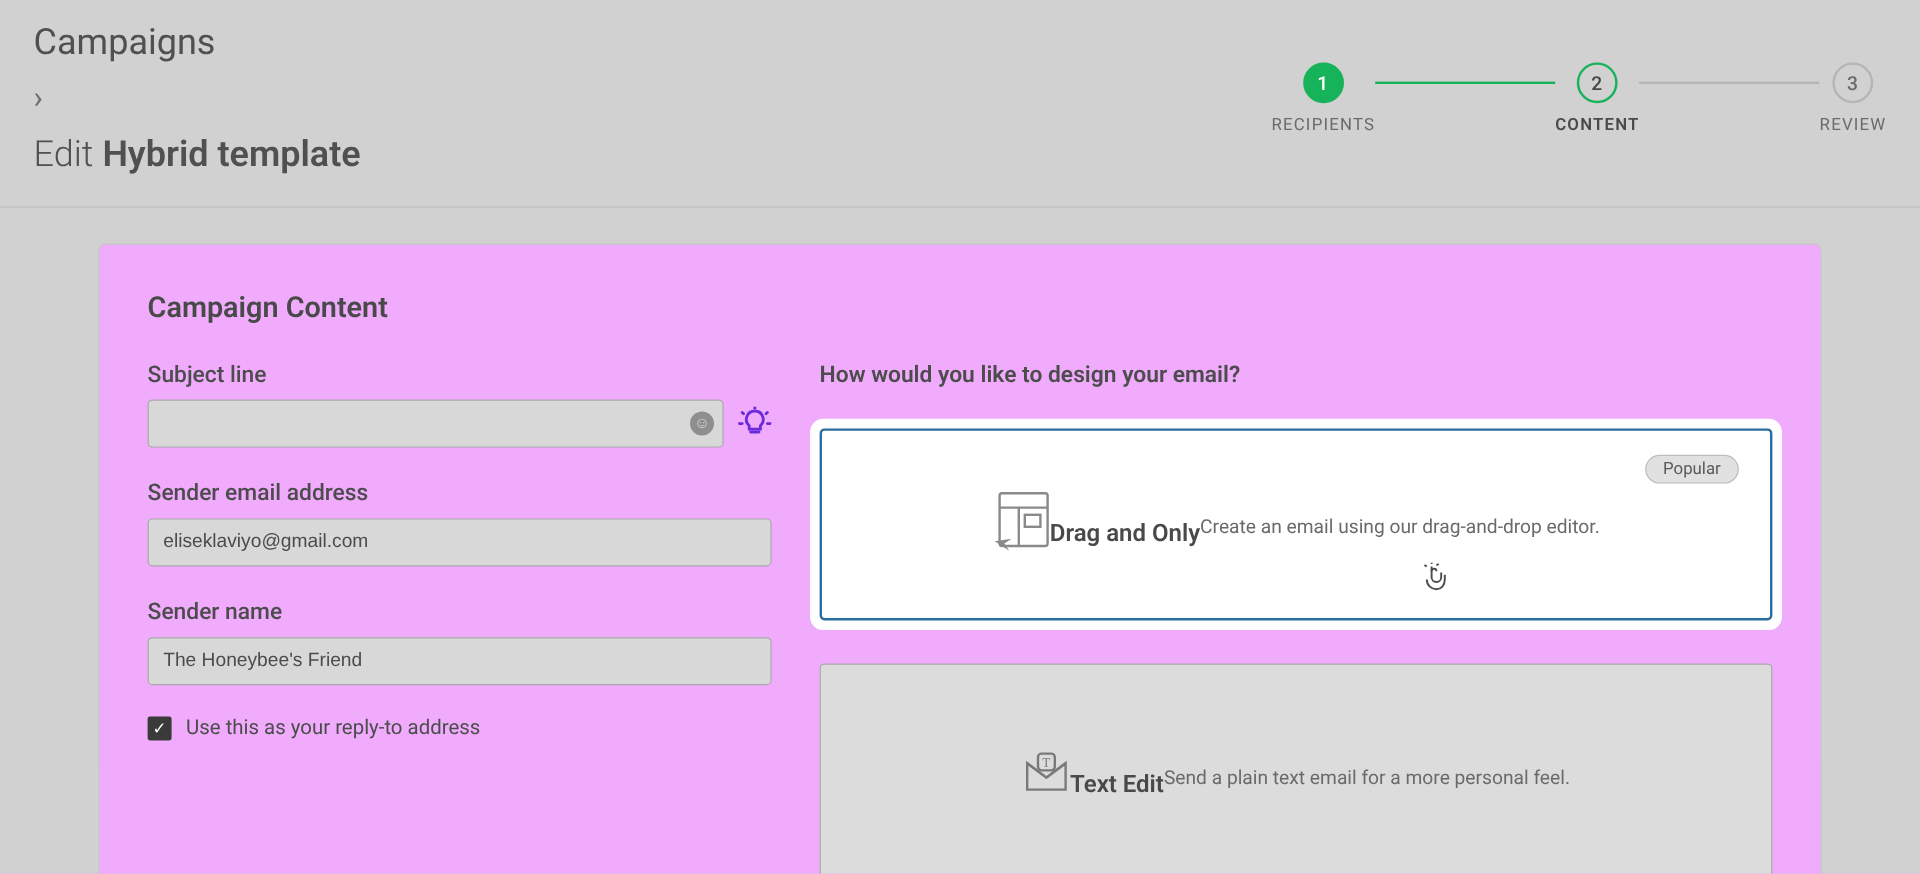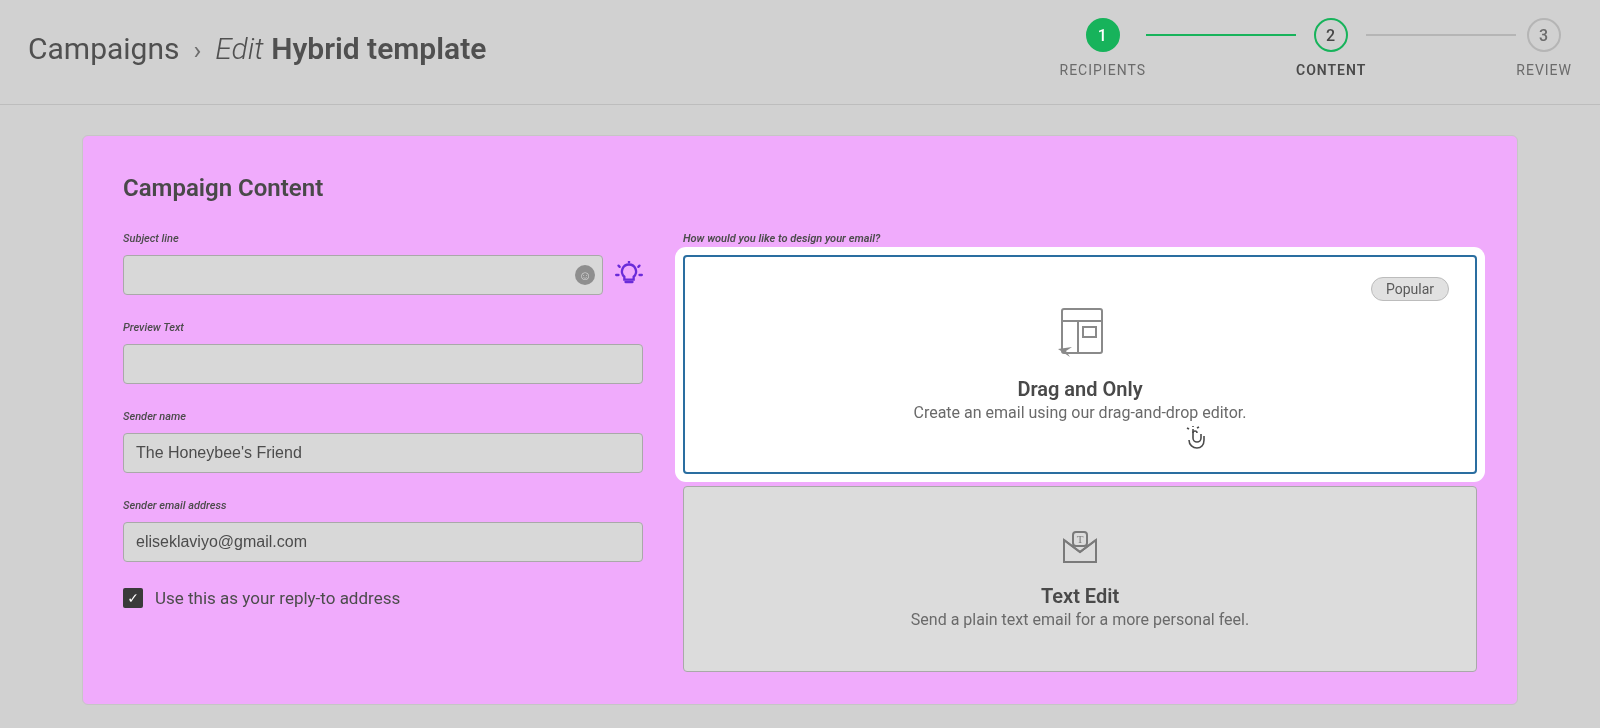--- a/index.html
+++ b/index.html
@@ -18,24 +18,25 @@
     padding: 18px 28px 26px 28px;
     border-bottom: 1px solid #bdbdbd;
   }
 
   .breadcrumb {
     display: flex;
     align-items: baseline;
     gap: 14px;
     font-size: 30px;
     color: #505050;
+    flex-direction: column;
   }
   .breadcrumb .crumb-link { font-weight: 400; }
   .breadcrumb .crumb-sep { font-size: 26px; color: #6d6d6d; }
-  .breadcrumb .crumb-edit { font-weight: 300; font-style: italic; }
+  .breadcrumb .crumb-edit { font-weight: 300; }
   .breadcrumb .crumb-title { font-weight: 600; }
 
   .stepper {
     display: flex;
     align-items: flex-start;
     gap: 0;
   }
   .step {
     display: flex;
     flex-direction: column;
@@ -93,26 +94,25 @@
   }
 
   .columns {
     display: flex;
     gap: 40px;
   }
   .col-left  { flex: 0 0 520px; }
   .col-right { flex: 1; }
 
   .field-label {
-    font-size: 11px;
+    font-size: 19px;
     font-weight: 500;
     color: #4c4c4c;
     margin-bottom: 10px;
     display: block;
-    font-style: italic;
   }
   .field-group { margin-bottom: 26px; }
 
   .text-input {
     width: 100%;
     height: 40px;
     border: 1px solid #a9a9a9;
     border-radius: 4px;
     background: #d8d8d8;
     padding: 0 12px;
@@ -158,27 +158,27 @@
   }
   .checkbox-row label { font-size: 17px; color: #4c4c4c; }
 
   .design-options { display: flex; flex-direction: column; gap: 12px; }
 
   .option-card {
     border: 1px solid #a9a9a9;
     border-radius: 4px;
     background: #dcdcdc;
     display: flex;
-    flex-direction: column;
     align-items: center;
     justify-content: center;
     text-align: right;
     padding: 24px 18px;
     position: relative;
     cursor: pointer;
+    margin-top: 24px;
   }
   .option-card.selected {
     background: #ffffff;
     border: 2px solid #2a6ea0;
     box-shadow: 0 0 0 8px #ffffff;
     padding: 50px 18px;
   }
   .option-card .opt-title {
     font-size: 20px;
     font-weight: 600;
@@ -266,33 +266,29 @@
               <line x1="12" y1="1" x2="12" y2="0"></line>
               <line x1="4" y1="5" x2="3" y2="4"></line>
               <line x1="20" y1="5" x2="21" y2="4"></line>
               <line x1="3" y1="12" x2="1" y2="12"></line>
               <line x1="21" y1="12" x2="23" y2="12"></line>
             </svg>
           </span>
         </div>
       </div>
 
+
       <div class="field-group">
-        <label class="field-label">Preview Text</label>
-        <input class="text-input" type="text" value="" style="">
+        <label class="field-label">Sender email address</label>
+        <input class="text-input" type="text" value="eliseklaviyo@gmail.com" style="">
       </div>
 
       <div class="field-group">
         <label class="field-label">Sender name</label>
         <input class="text-input" type="text" value="The Honeybee's Friend" style="">
-      </div>
-
-      <div class="field-group">
-        <label class="field-label">Sender email address</label>
-        <input class="text-input" type="text" value="eliseklaviyo@gmail.com" style="">
       </div>
 
       <div class="checkbox-row">
         <span class="checkbox">✓</span>
         <label>Use this as your reply-to address</label>
       </div>
     </div>
 
     <div class="col-right">
       <label class="field-label" style="font-weight:600;">How would you like to design your email?</label>

